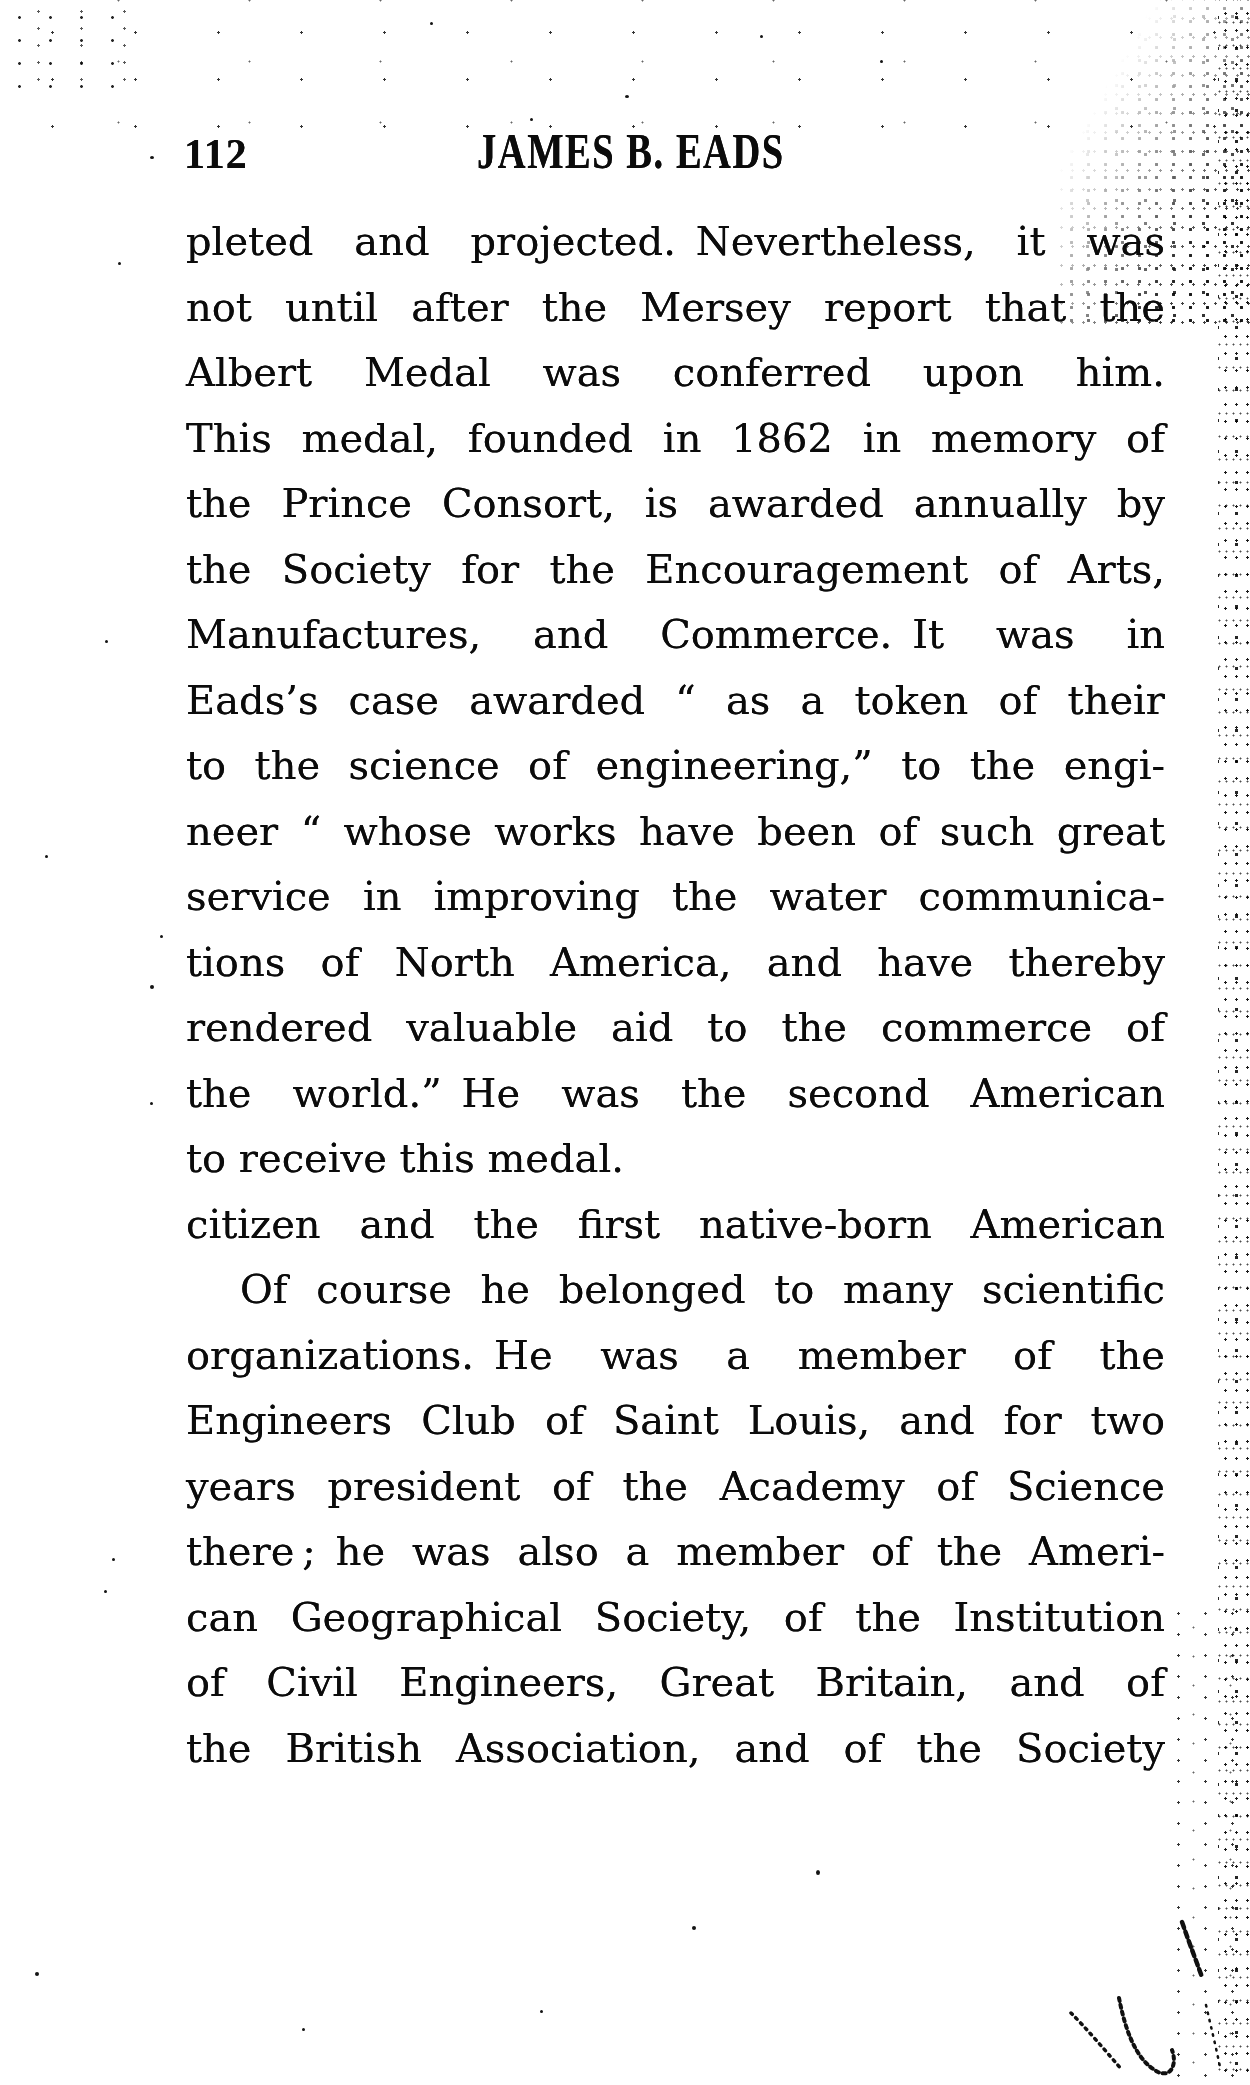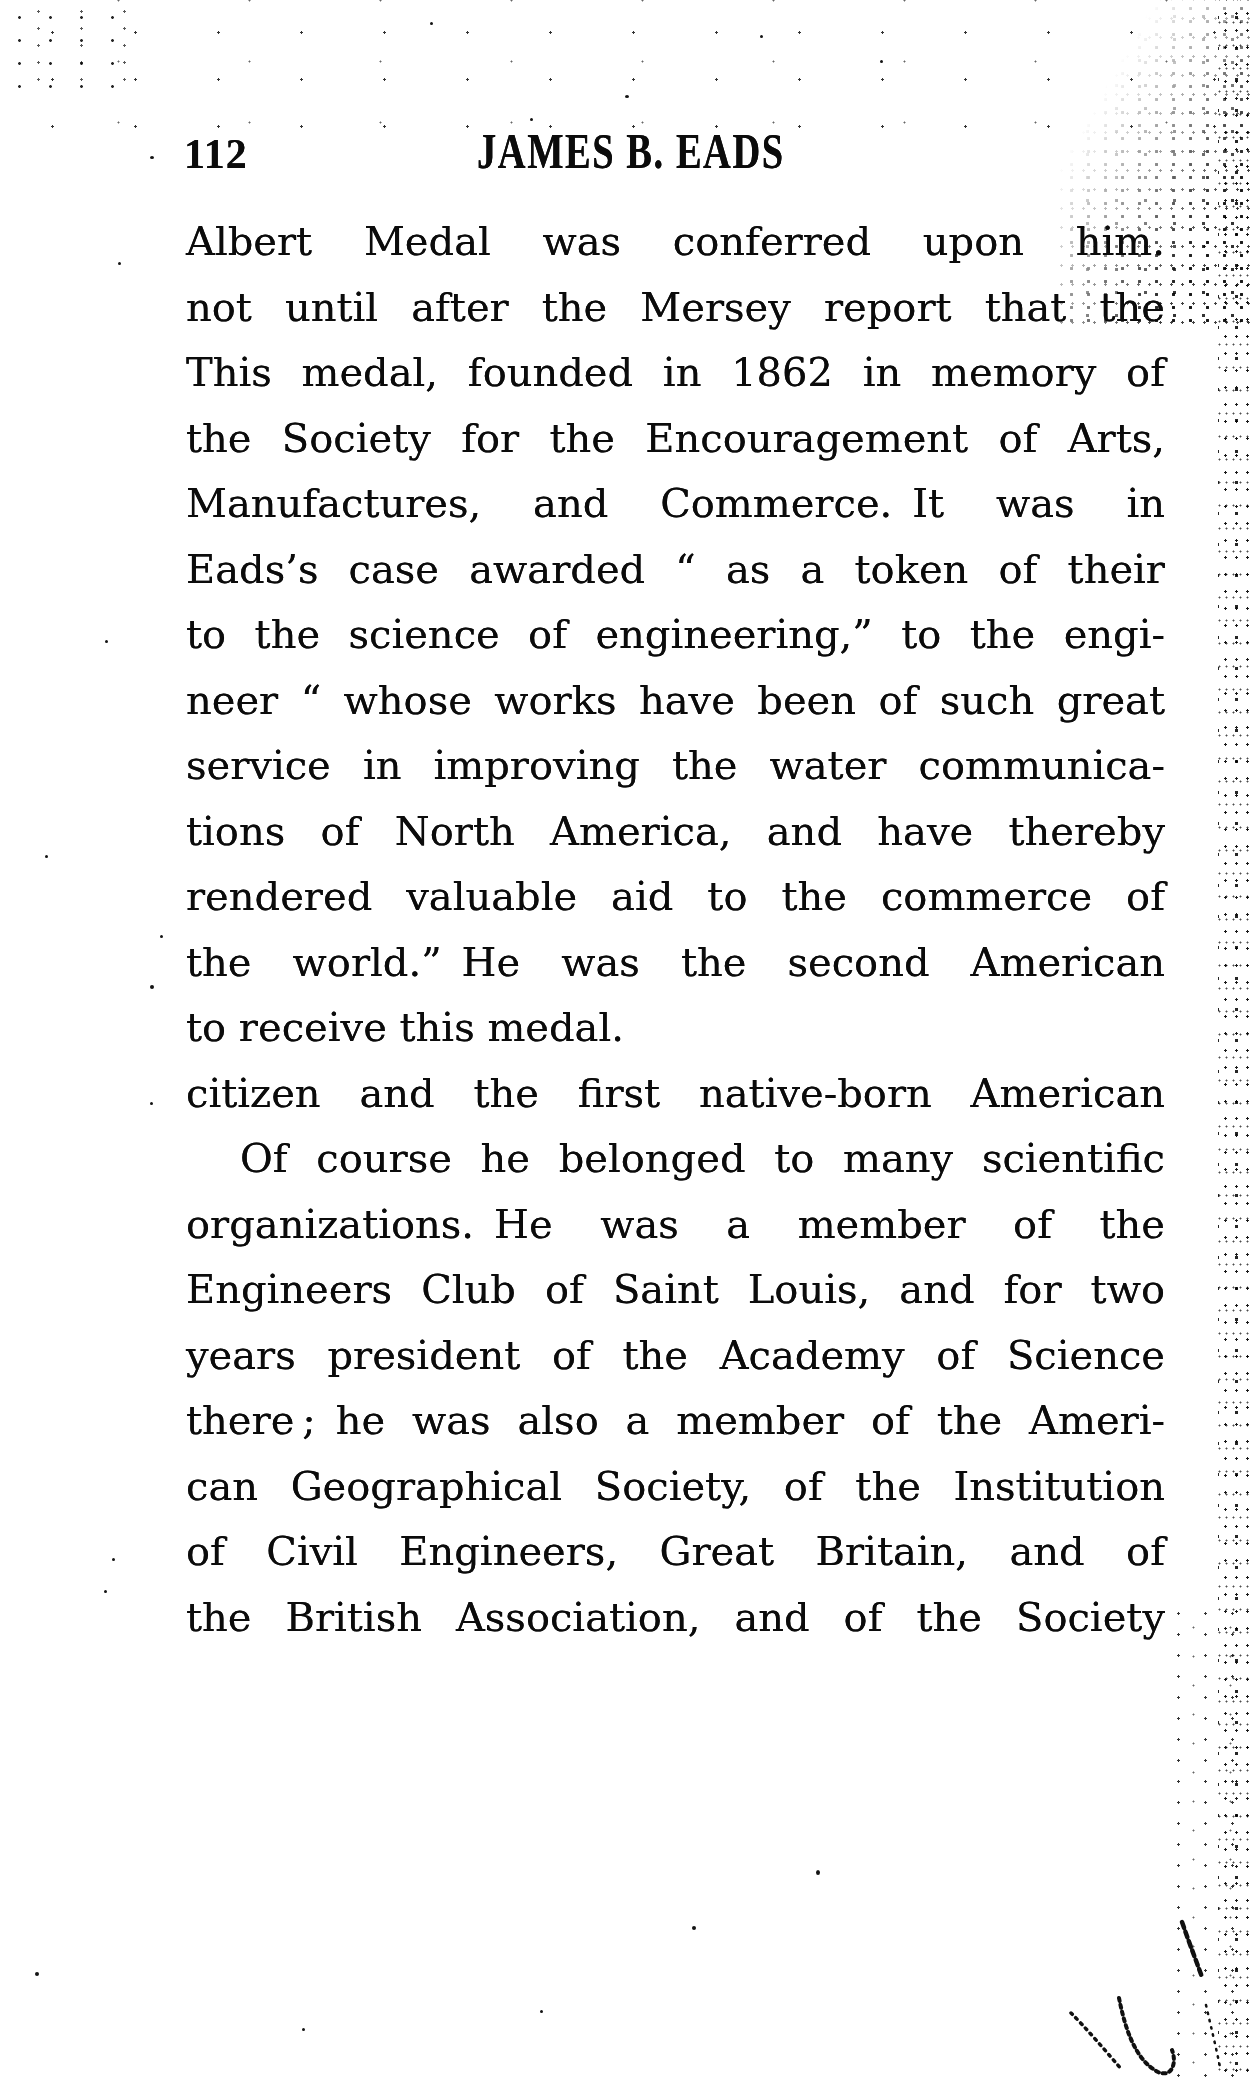--- a/index.html
+++ b/index.html
@@ -152,23 +152,25 @@
     <path d="M 41 98 C 55 112, 75 135, 92 155" fill="none" stroke="#101010" stroke-width="3.5" stroke-linecap="round" stroke-dasharray="2 5"></path>
     <path d="M 89 83 C 95 113, 105 145, 128 157 C 142 163, 147 148, 142 135" fill="none" stroke="#101010" stroke-width="4" stroke-linecap="round" stroke-dasharray="3 4"></path>
     <path d="M 152 7 C 160 30, 167 48, 172 62" fill="none" stroke="#101010" stroke-width="4.5" stroke-linecap="round" stroke-dasharray="6 4"></path>
     <path d="M 176 90 C 181 112, 186 132, 190 152" fill="none" stroke="#101010" stroke-width="2.5" stroke-linecap="round" stroke-dasharray="1.5 6"></path>
   </svg>
 
   <div class="page-number">112</div>
   <div class="running-title">JAMES B. EADS</div>
 
   <div class="text-block">
+      <div class="text-line"><span>pleted and projected. Nevertheless, it was</span></div>
+      <div class="text-line"><span>not until after the Mersey report that the</span></div>
       <div class="text-line"><span>Albert Medal was conferred upon him.</span></div>
-      <div class="text-line"><span>not until after the Mersey report that the</span></div>
       <div class="text-line"><span>This medal, founded in 1862 in memory of</span></div>
+      <div class="text-line"><span>the Prince Consort, is awarded annually by</span></div>
       <div class="text-line"><span>the Society for the Encouragement of Arts,</span></div>
       <div class="text-line"><span>Manufactures, and Commerce. It was in</span></div>
       <div class="text-line"><span>Eads’s case awarded “ as a token of their</span></div>
       <div class="text-line"><span>to the science of engineering,” to the engi-</span></div>
       <div class="text-line"><span>neer “ whose works have been of such great</span></div>
       <div class="text-line"><span class="seg-bold">service in</span><span> improving the water communica-</span></div>
       <div class="text-line"><span>tions of North America, and have thereby</span></div>
       <div class="text-line"><span>rendered valuable aid to the commerce of</span></div>
       <div class="text-line"><span>the world.” He was the second American</span></div>
       <div class="text-line no-justify"><span>to receive this medal.</span></div>

